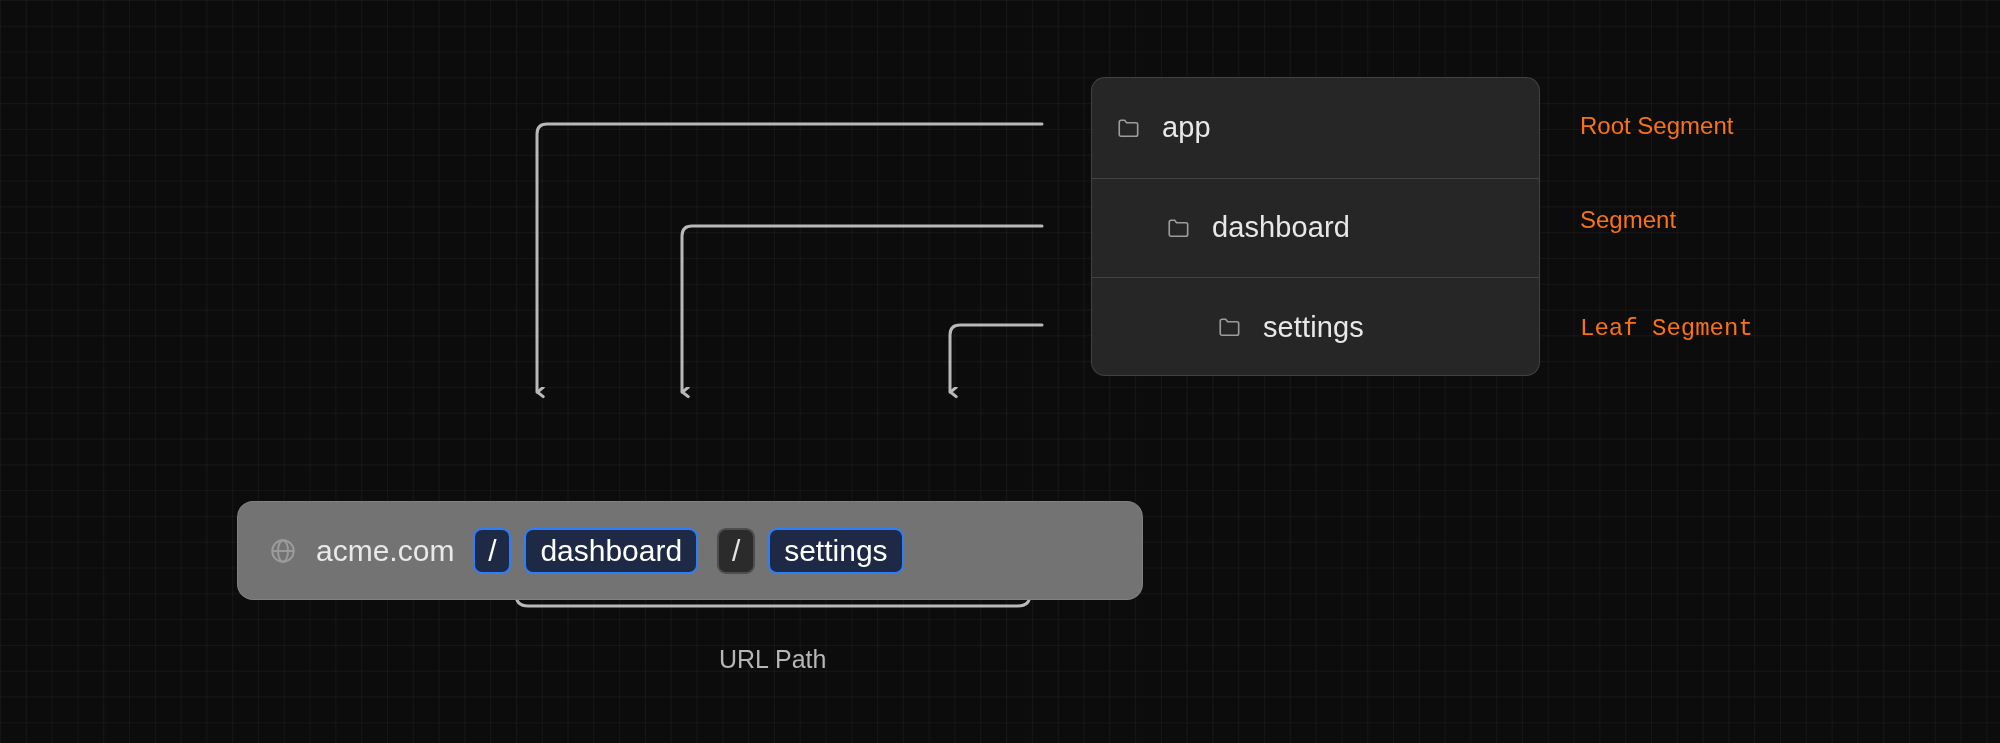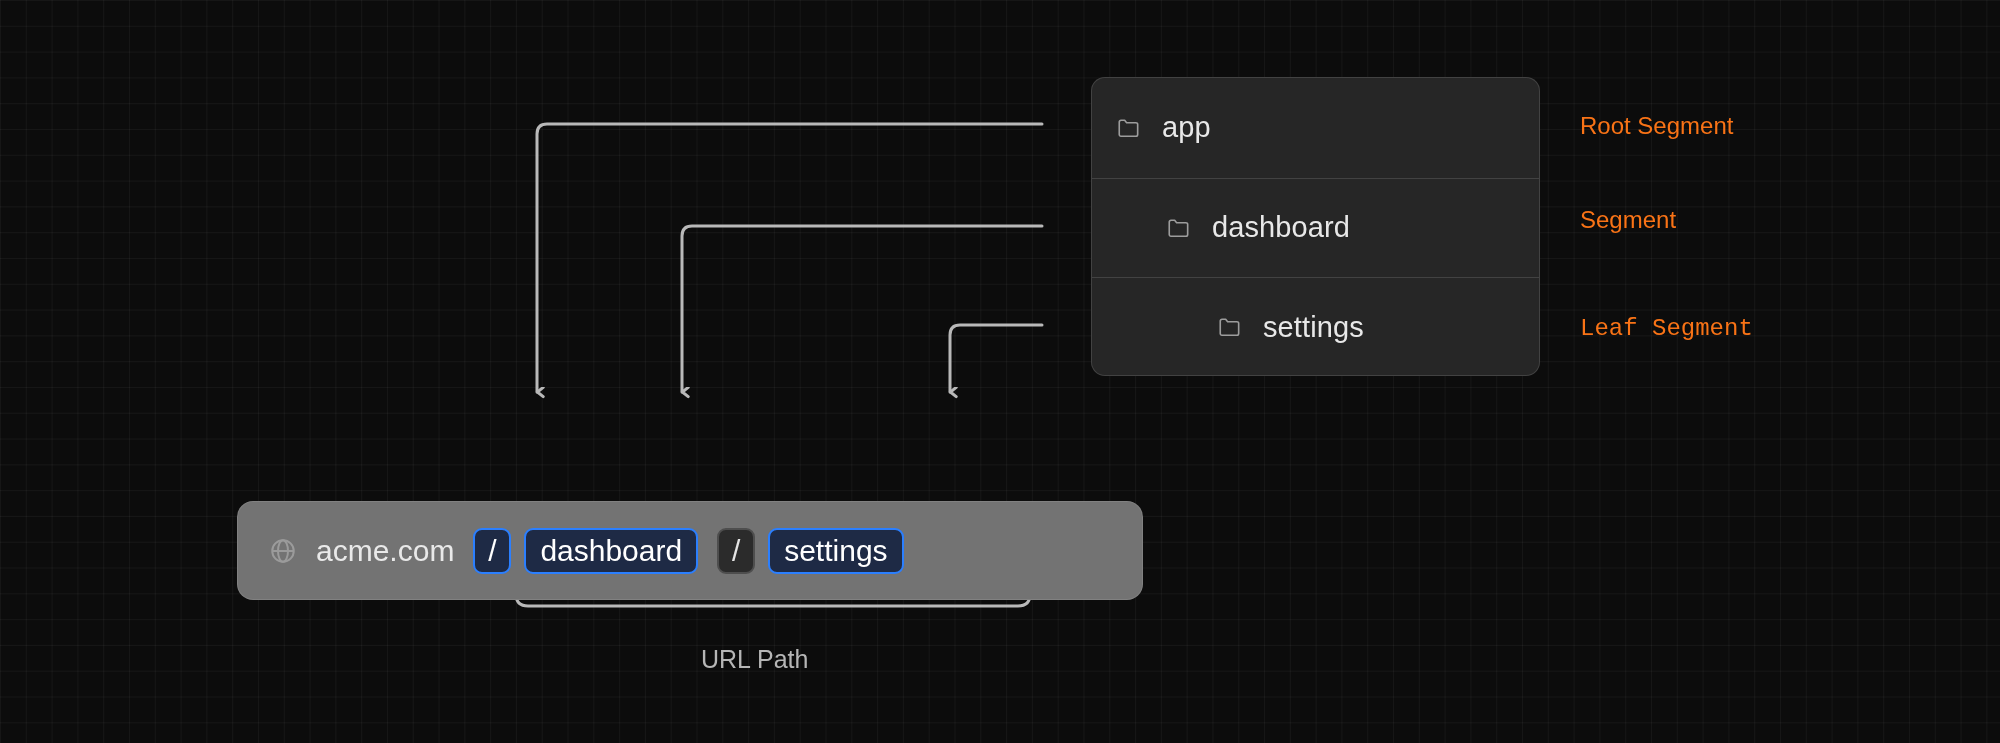--- a/index.html
+++ b/index.html
@@ -76,21 +76,21 @@
     background:#2b2b2b;border:2.5px solid #4e4e4e;color:#e4e4e4;
   }
   .gap-s{width:13px;height:1px;flex:0 0 auto;}
   .gap-m{width:19px;height:1px;flex:0 0 auto;}
 
   
   .path-caption{
     position:absolute;left:0;top:645px;width:2000px;text-align:left;
     color:#b6b6b6;font-size:25px;
   }
-  .path-caption span{position:absolute;left:701px;white-space:nowrap;}
+  .path-caption span{position:absolute;left:719px;white-space:nowrap;}
 </style>
 </head>
 <body>
 
 <div class="stage">
 
   <svg id="connectors" viewBox="0 0 2000 743">
     <defs>
       <marker id="arrowhead" markerWidth="12" markerHeight="12" refX="5.2" refY="9.4" orient="auto" markerUnits="userSpaceOnUse">
         <path d="M0.6 3.2 L5.2 9.0 L9.8 3.2" fill="none" stroke="#b9b9b9" stroke-width="3" stroke-linecap="round" stroke-linejoin="round"></path>

